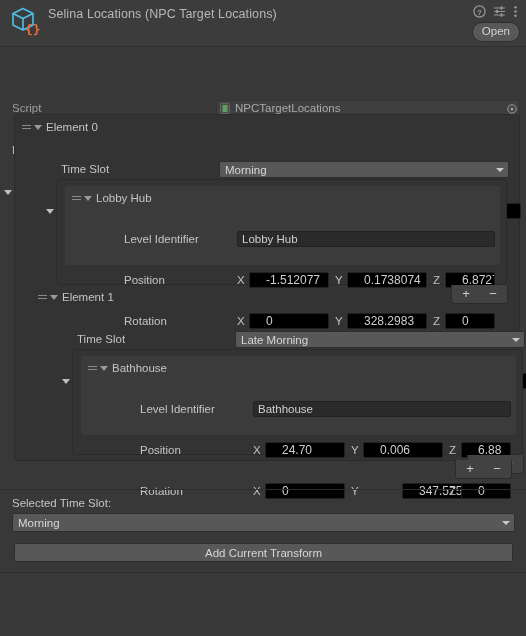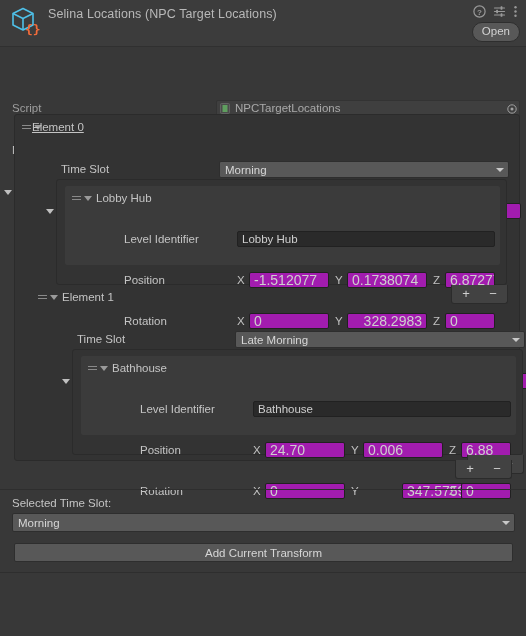--- a/index.html
+++ b/index.html
@@ -34,22 +34,22 @@
   .field{
     position:absolute;height:16px;top:2px;
     background:#2a2a2a;border:1px solid #212121;border-radius:2px;
     color:#cfcfcf;font-size:11.5px;line-height:15px;padding:0 4px;
     box-sizing:border-box;white-space:nowrap;overflow:hidden;
   }
   .field.ro{background:#3f3f3f;border-color:#333;color:#a9a9a9;}
 
   .numfield{
     position:absolute;height:16px;top:2px;
-    background:#a21caf;border:1px solid #212121;border-radius:2px;
-    color:#cfcfcf;font-size:14px;line-height:15px;padding:0 4px;
+    background:#000000;border:1px solid #212121;border-radius:2px;
+    color:#cfcfcf;font-size:12px;line-height:15px;padding:0 16px;
     box-sizing:border-box;white-space:nowrap;overflow:hidden;
   }
   .axis{position:absolute;top:4px;color:#c0c0c0;font-size:11.5px;}
 
   .dropdown{
     position:absolute;height:17px;top:2px;
     background:#585858;border:1px solid #2e2e2e;border-radius:2px;
     color:#d6d6d6;font-size:11.5px;line-height:16px;padding:0 16px 0 5px;
     box-sizing:border-box;white-space:nowrap;overflow:hidden;
   }
@@ -179,21 +179,21 @@
 
   <div class="listbox" style="left:14px;top:114px;width:506px;height:347px;">
 
     <div style="position:absolute;left:0;top:0;width:504px;">
       <div class="row" style="top:2px;">
         <span class="grip" style="left:7px;">
             <i></i>
             <i></i>
           </span>
         <span class="tri" style="left:19px;"></span>
-        <span class="lbl" style="left:17px;text-decoration:underline;">Element 0</span>
+        <span class="lbl" style="left:31px;">Element 0</span>
       </div>
       <div class="row" style="top:23px;">
         <span class="lbl" style="left:46px;">Time Slot</span>
         <div class="dropdown" style="left:204px;width:290px;">
           <span>Morning</span>
           <span class="dd-arrow"></span>
         </div>
       </div>
       <div class="row" style="top:44px;">
         <span class="tri b" style="left:31px;"></span>

